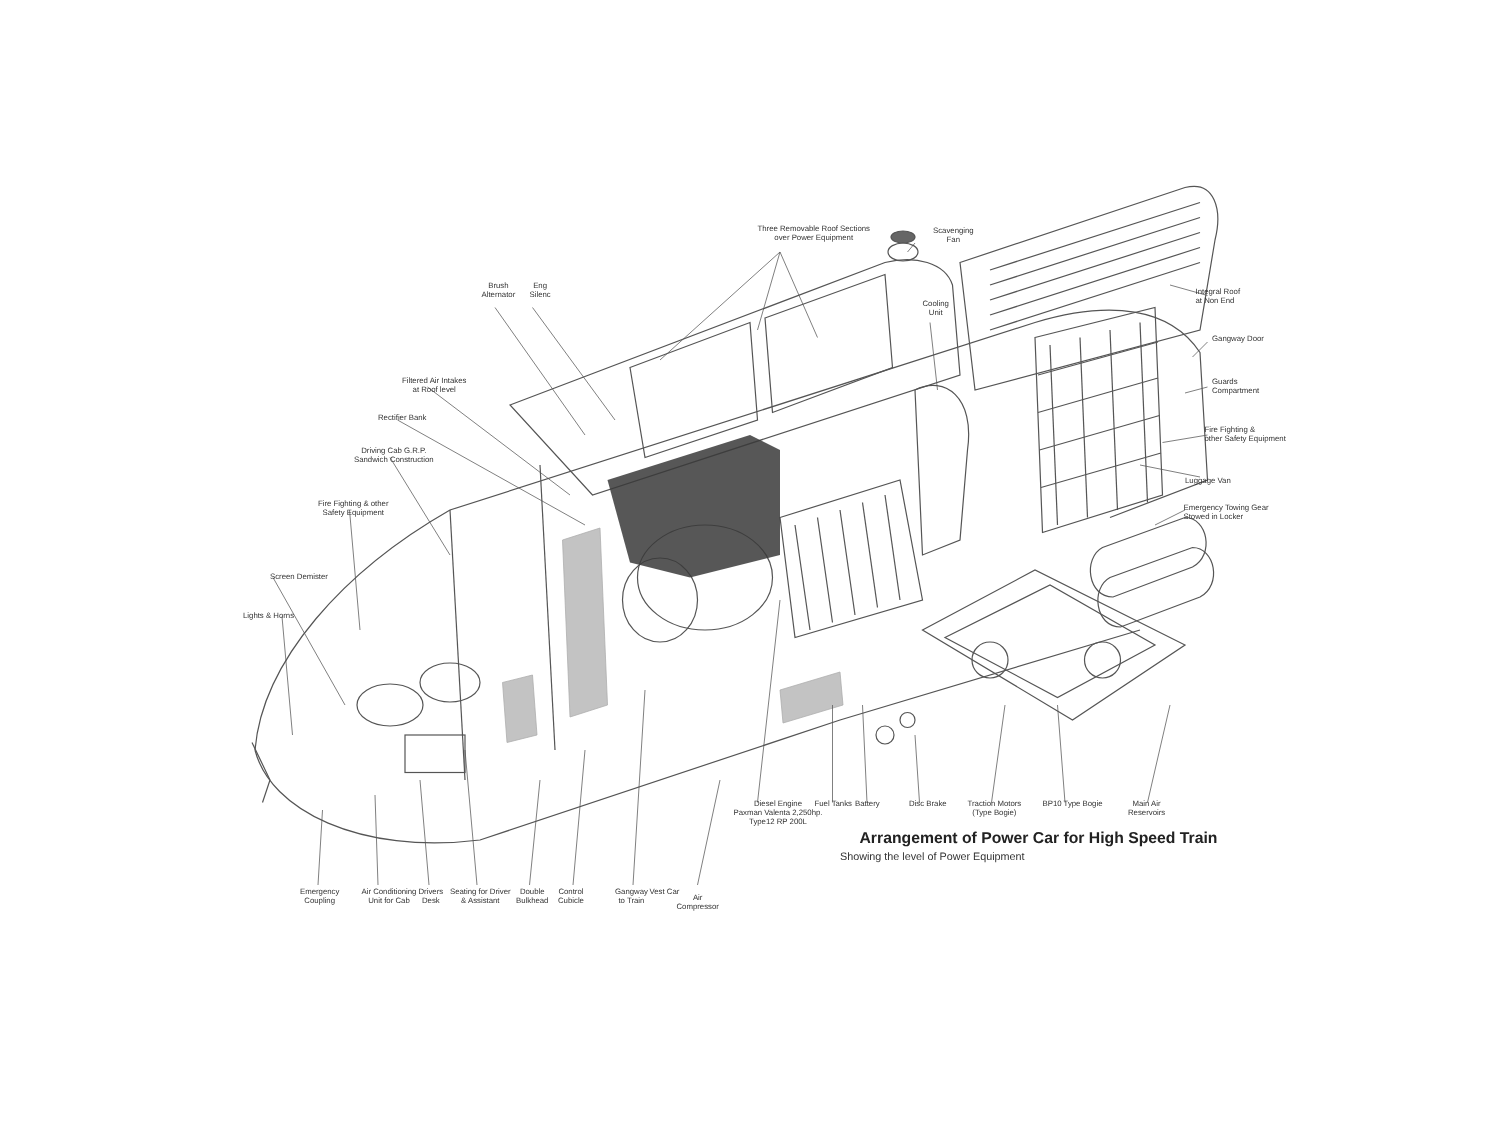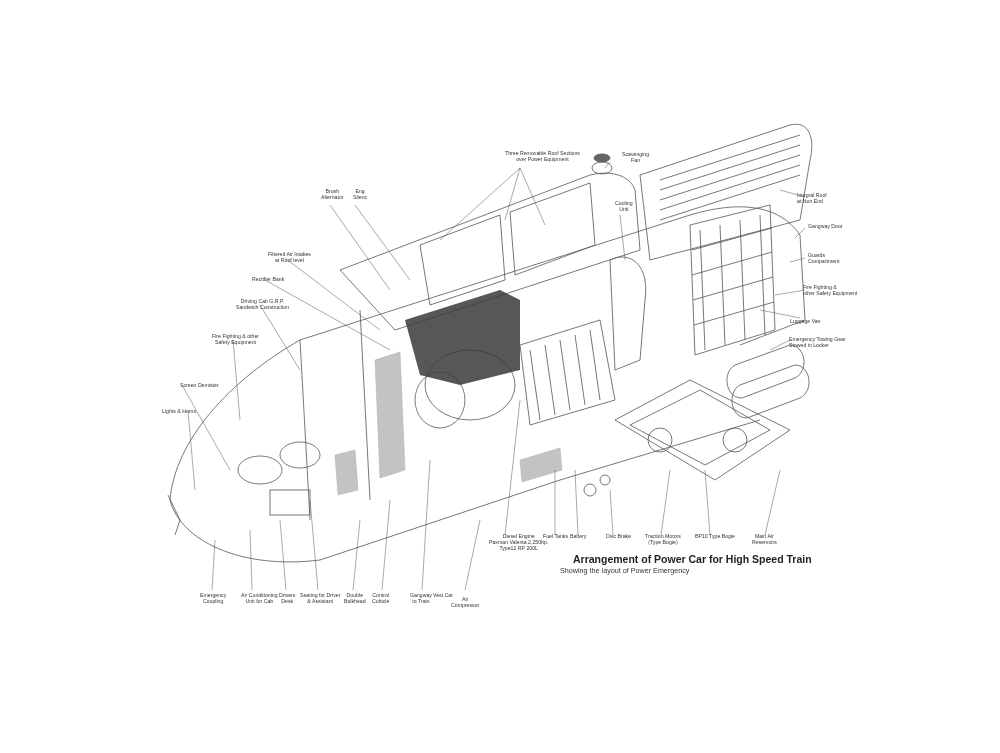--- a/index.html
+++ b/index.html
@@ -239,13 +239,13 @@
   </div>
 <div class="lbl" style="left:695px;top:533px">
     <div>BP10 Type Bogie</div>
   </div>
 <div class="lbl" style="left:752px;top:533px">
     <div>Main Air</div>
     <div>Reservoirs</div>
   </div>
 
 <div class="title">Arrangement of Power Car for High Speed Train</div>
-<div class="subtitle">Showing the layout of Power Emergency</div>
+<div class="subtitle">Showing the level of Power Equipment</div>
 
 </body></html>

